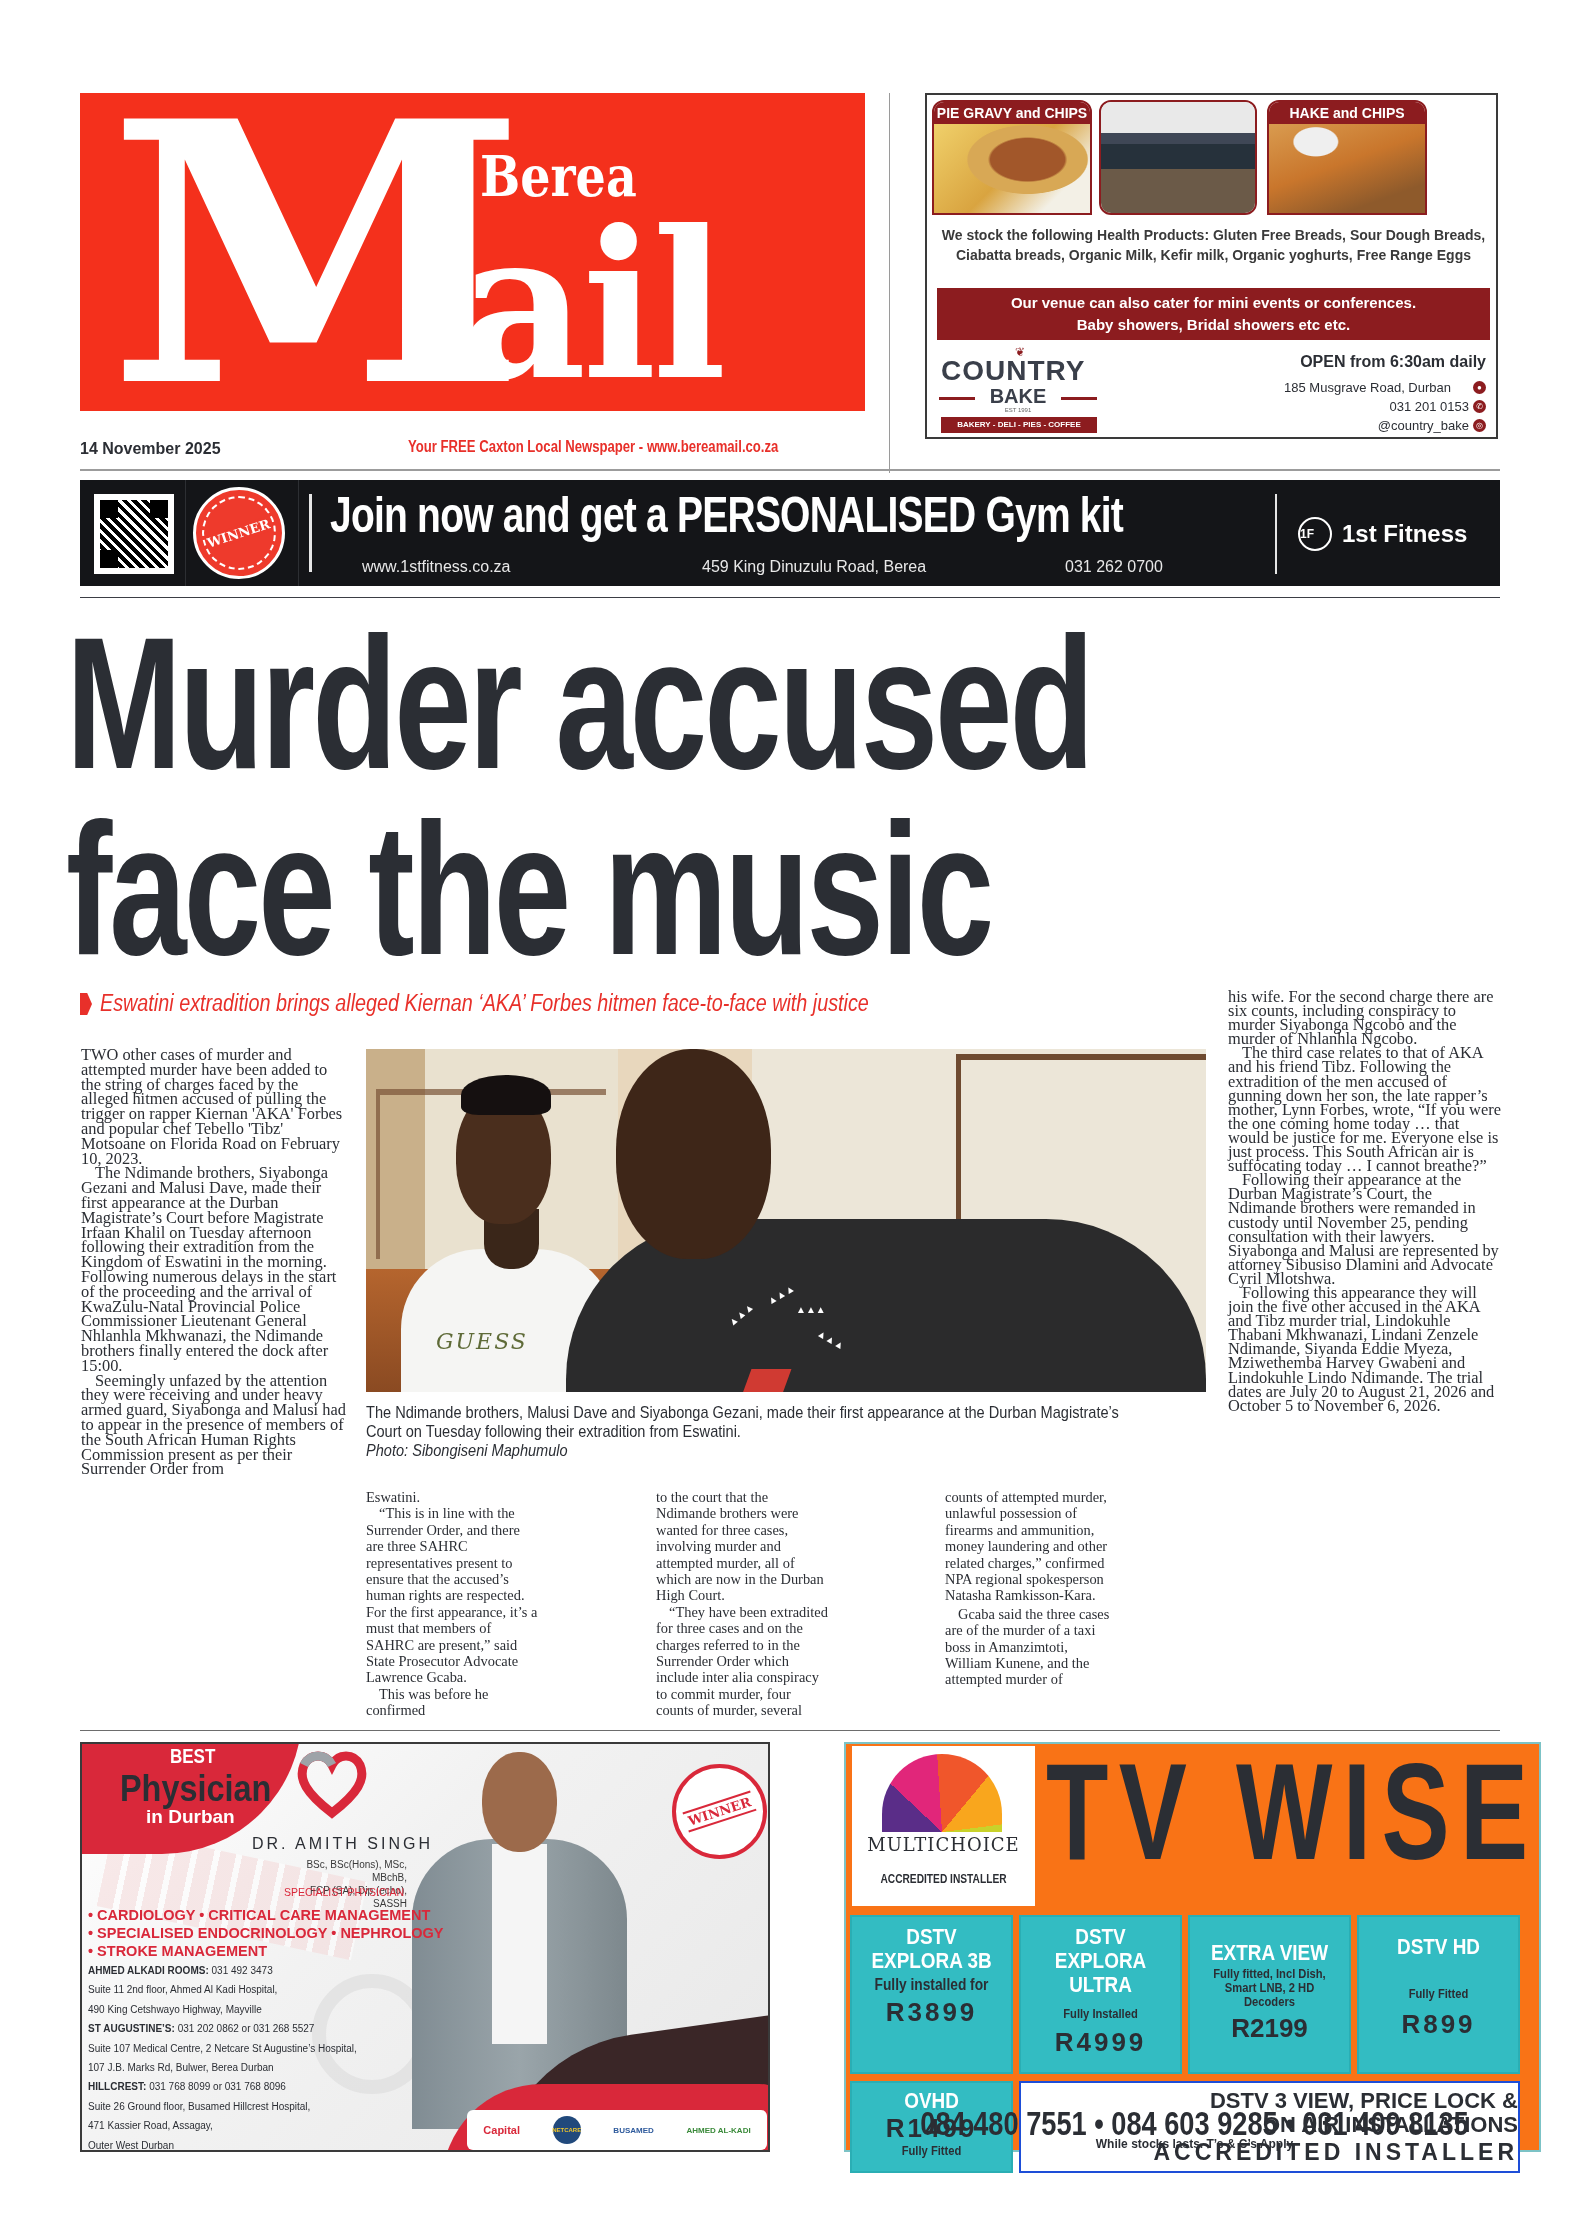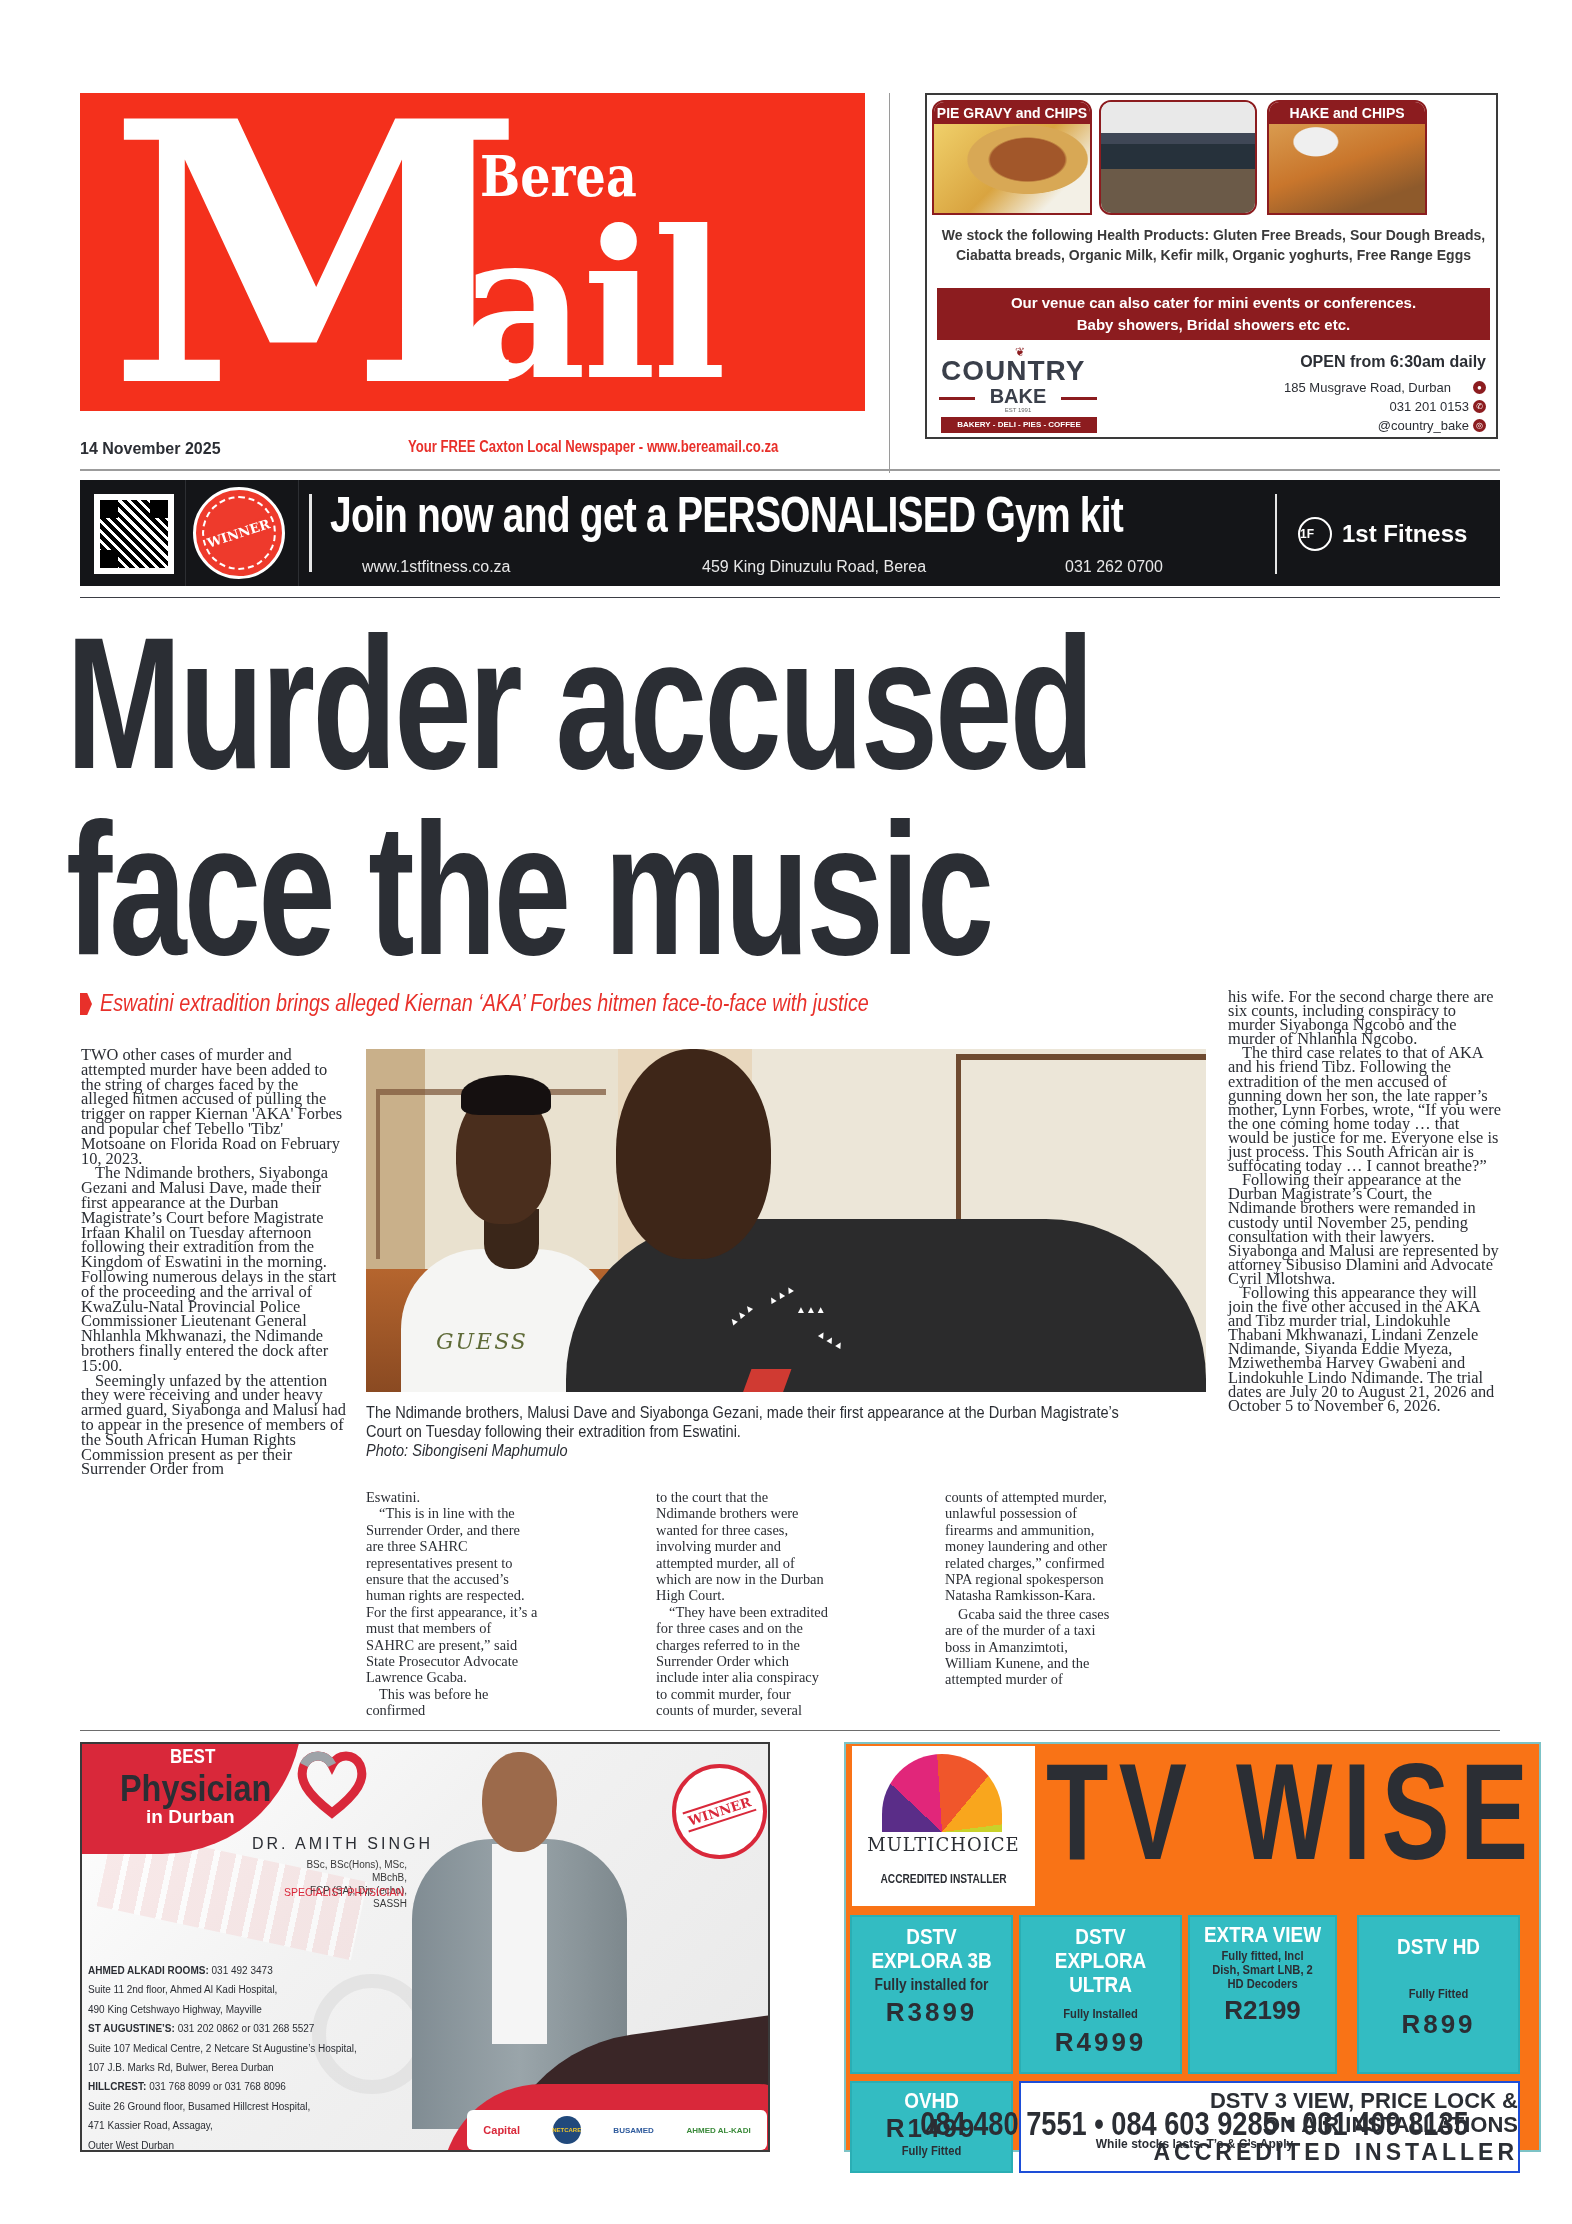--- a/index.html
+++ b/index.html
@@ -135,21 +135,21 @@
   #tv-mc-fan { position: absolute; left: 30px; top: 8px; width: 120px; height: 78px; background: conic-gradient(from 270deg at 50% 100%, #5a2d88 0 12%, #e1267a 12% 24%, #f0562b 24% 36%, #f9a61d 36% 48%, #c9d22b 48% 60%, #28a6d6 60% 72%, transparent 72%); border-radius: 60px 60px 0 0; }
   #tv-mc-name { position: absolute; left: 0; top: 88px; width: 183px; text-align: center; font-family: "DejaVu Serif", serif; font-size: 18px; color: #2b2e34; letter-spacing: 1px; }
   #tv-mc-acc { position: absolute; left: 0; top: 126px; width: 183px; text-align: center; font-size: 12px; color: #2b2e34; font-weight: bold; transform: scaleX(0.85); }
   #tv-title { left: 200px; top: -12px; font-size: 138px; font-weight: bold; color: #2b2e34; letter-spacing: 14px; transform: scaleX(0.74); transform-origin: left top; white-space: nowrap; }
   .tv-box { position: absolute; background: #33bcc2; border: 2px solid #2aaeb4; text-align: center; color: #fff; }
   .tv-box .t { font-weight: bold; font-size: 22px; line-height: 24px; transform: scaleX(0.86); }
   .tv-box .d { color: #2b2e34; font-weight: bold; font-size: 13px; line-height: 14px; transform: scaleX(0.86); }
   .tv-box .p { color: #2b2e34; font-weight: bold; font-size: 26px; letter-spacing: 3px; }
   #tv-box-1 { left: 4px; top: 171px; width: 163px; height: 159px; padding-top: 8px; }
   #tv-box-2 { left: 173px; top: 171px; width: 163px; height: 159px; padding-top: 8px; }
-  #tv-box-3 { left: 342px; top: 171px; width: 149px; height: 159px; padding-top: 6px; }
+  #tv-box-3 { left: 342px; top: 171px; width: 163px; height: 159px; padding-top: 24px; }
   #tv-box-4 { left: 511px; top: 171px; width: 163px; height: 159px; padding-top: 18px; }
   #tv-box-5 { left: 4px; top: 337px; width: 163px; height: 124px; padding-top: 6px; }
   #tv-promo { left: 173px; top: 337px; width: 501px; height: 124px; background: #fff; border: 2px solid #1d4ed8; text-align: right; color: #2b2e34; font-weight: bold; padding-top: 6px; }
   #tv-promo .l1 { font-size: 22px; line-height: 24px; }
   #tv-promo .l3 { font-size: 23px; line-height: 30px; letter-spacing: 4px; }
   #tv-phones { left: 0; top: 360px; width: 697px; text-align: center; font-size: 34px; font-weight: bold; color: #2b2e34; transform: scaleX(0.8); transform-origin: center top; white-space: nowrap; }
   #tv-terms { left: 0; top: 393px; width: 697px; text-align: center; font-size: 12px; font-weight: bold; color: #2b2e34; }
 </style>
 </head>
 <body>
@@ -304,20 +304,25 @@
   <div id="doc-photo" class="abs">
     <div id="doc-jacket" class="abs"></div>
     <div id="doc-shirt" class="abs"></div>
     <div id="doc-head" class="abs"></div>
   </div>
   <div id="doc-winner" class="abs">
     <span id="doc-winner-text">WINNER</span>
   </div>
   <div id="doc-wave-dark" class="abs"></div>
   <div id="doc-wave-red" class="abs"></div>
+  <div id="doc-services" class="abs">
+    <div>• CARDIOLOGY • CRITICAL CARE MANAGEMENT</div>
+    <div>• SPECIALISED ENDOCRINOLOGY • NEPHROLOGY</div>
+    <div>• STROKE MANAGEMENT</div>
+  </div>
   <div id="doc-contacts" class="abs">
     <div><b>AHMED ALKADI ROOMS:</b> <span>031 492 3473</span></div>
     <div>Suite 11 2nd floor, Ahmed Al Kadi Hospital,</div>
     <div>490 King Cetshwayo Highway, Mayville</div>
     <div><b>ST AUGUSTINE’S:</b> <span>031 202 0862 or 031 268 5527</span></div>
     <div>Suite 107 Medical Centre, 2 Netcare St Augustine’s Hospital,</div>
     <div>107 J.B. Marks Rd, Bulwer, Berea Durban</div>
     <div><b>HILLCREST:</b> <span>031 768 8099 or 031 768 8096</span></div>
     <div>Suite 26 Ground floor, Busamed Hillcrest Hospital,</div>
     <div>471 Kassier Road, Assagay,</div>

